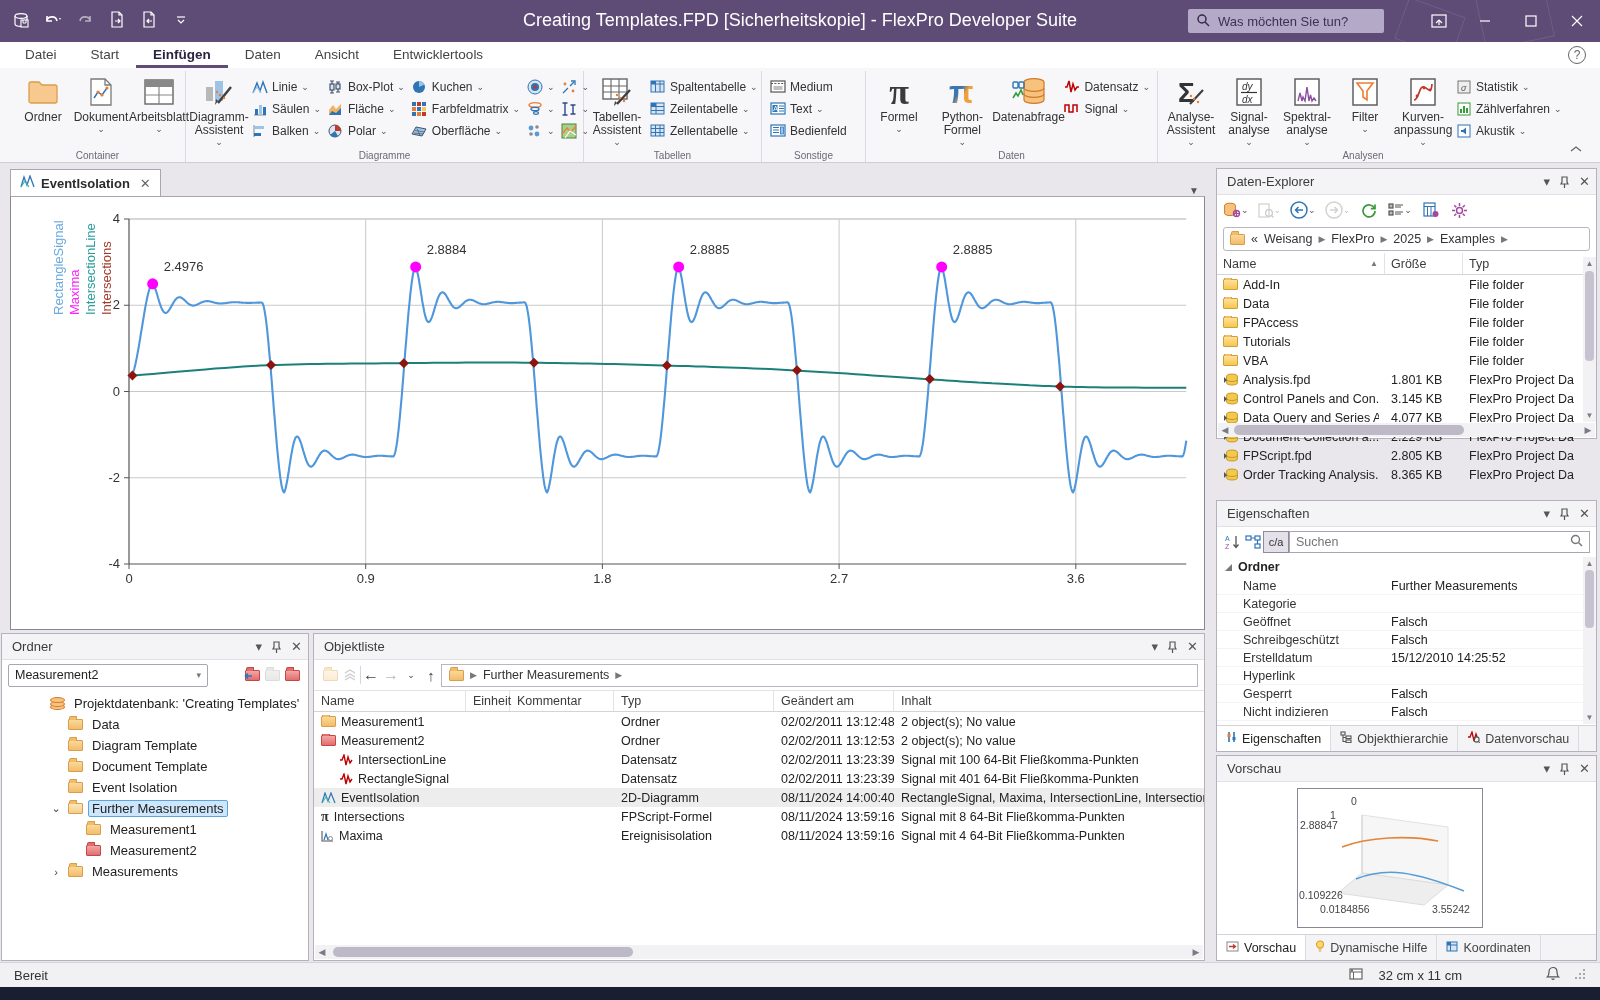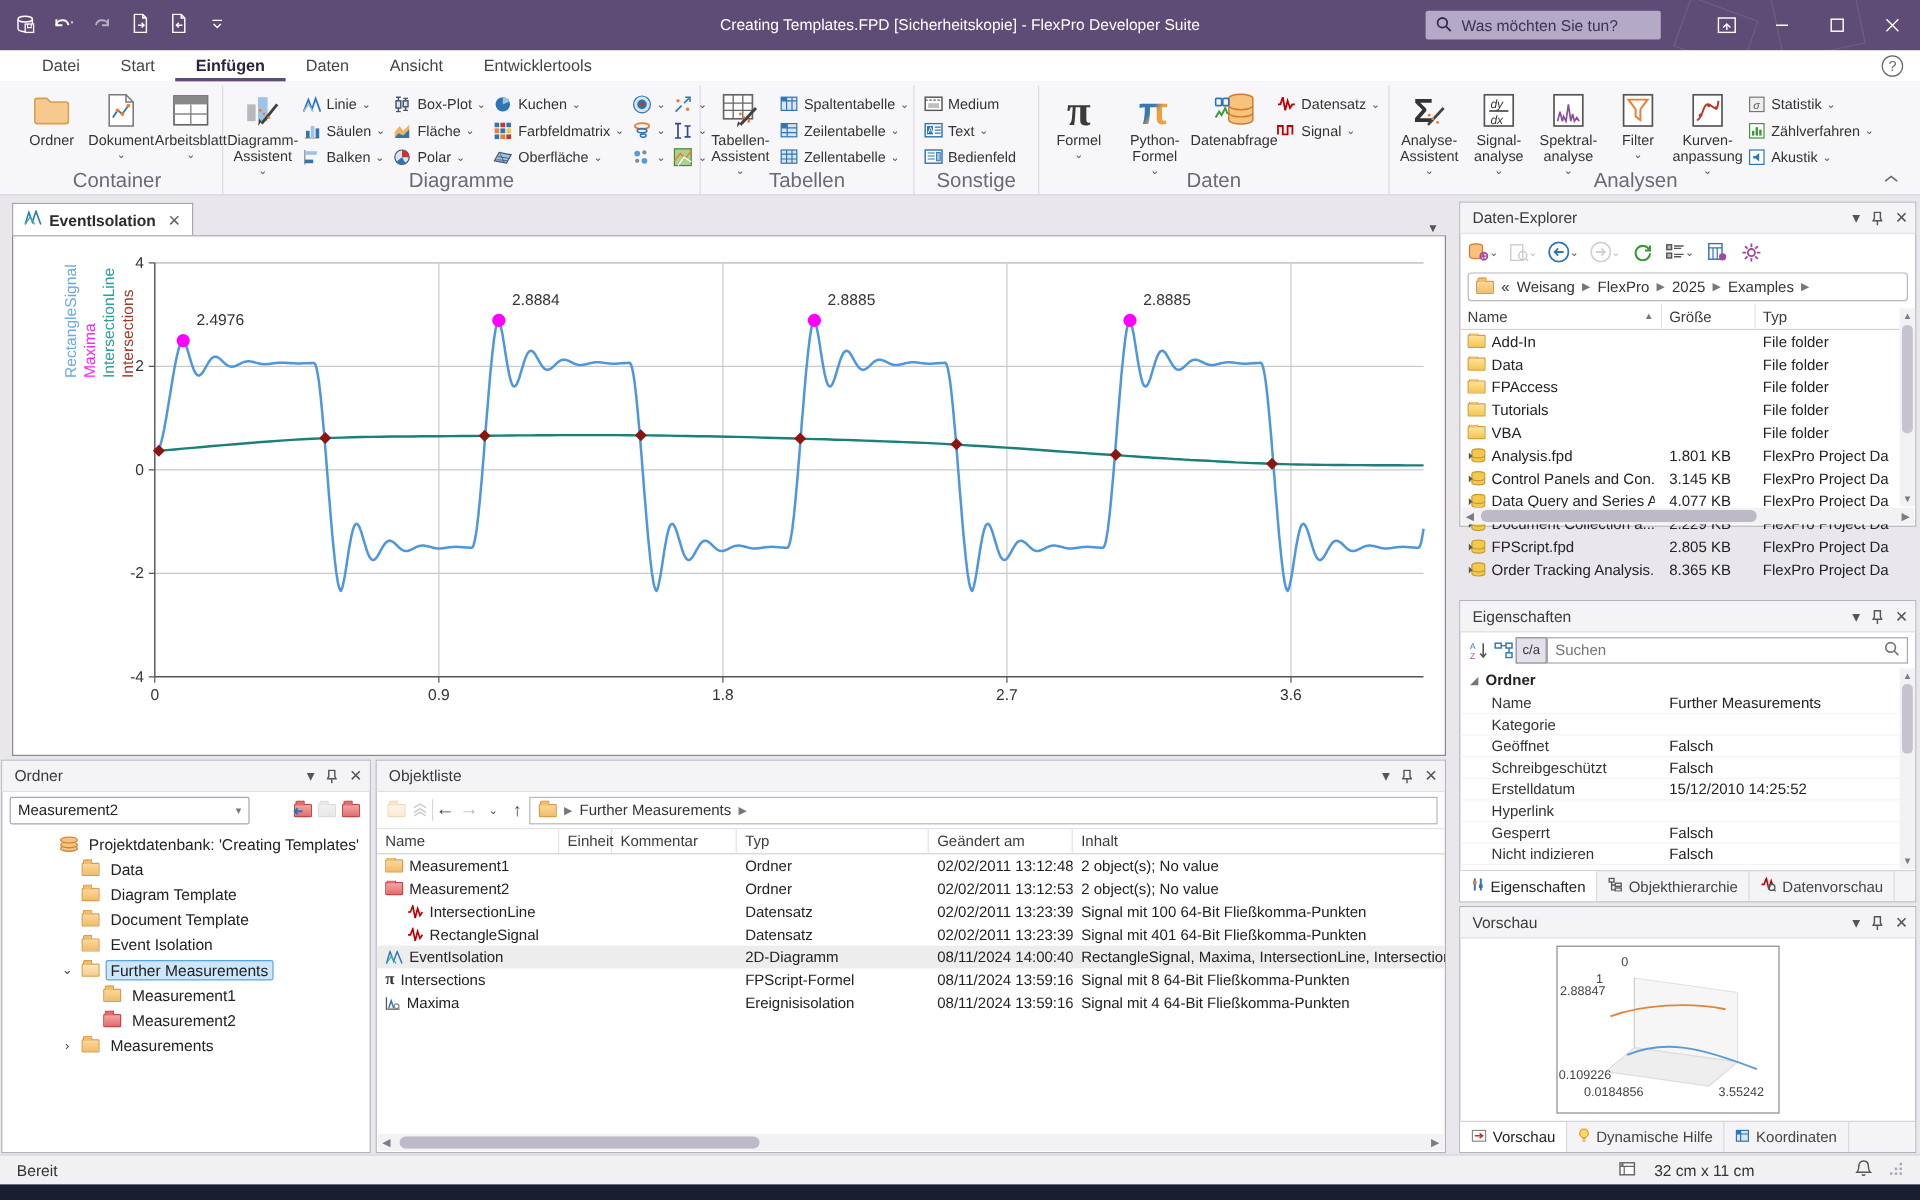--- a/index.html
+++ b/index.html
@@ -4,38 +4,38 @@
 <style>
   * { box-sizing: border-box; margin: 0; padding: 0; }
   html,body { width:1600px; height:1000px; overflow:hidden; }
   body { font-family:"Liberation Sans", sans-serif; font-size:13px; color:#333; background:#e9e7ec; position:relative; }
 
   
   .titlebar { position:absolute; left:0; top:0; width:1600px; height:42px; background:#5e4b76; color:#fff; }
   .qat { position:absolute; left:10px; top:8px; display:flex; align-items:center; gap:10px; }
   .qat .qbtn { width:22px; height:24px; display:flex; align-items:center; justify-content:center; color:#fff; }
   .qat svg { display:block; }
-  .title-text { position:absolute; left:0; right:0; top:0; height:40px; display:flex; align-items:center; justify-content:center; font-size:13px; color:#fff; pointer-events:none; }
+  .title-text { position:absolute; left:0; right:0; top:0; height:40px; display:flex; align-items:center; justify-content:center; font-size:18px; color:#fff; pointer-events:none; }
   .tsearch { position:absolute; left:1188px; top:9px; width:196px; height:24px; background:#b4a9c6; border-radius:2px; display:flex; align-items:center; padding:0 8px; gap:8px; color:#35294d; }
   .tsearch input { border:none; background:transparent; font-family:inherit; font-size:13px; color:#35294d; width:150px; outline:none; }
   .tsearch input::placeholder { color:#3d3157; }
   .winctl { position:absolute; right:0; top:0; height:42px; display:flex; }
   .winbtn { width:46px; height:42px; display:flex; align-items:center; justify-content:center; color:#fff; font-size:15px; }
   .wm { position:absolute; border:1px solid rgba(255,255,255,0.10); }
 
   
-  .menubar { position:absolute; left:0; top:42px; width:1600px; height:26px; background:#fff; display:flex; padding-left:18px; gap:0; }
+  .menubar { position:absolute; left:0; top:42px; width:1600px; height:26px; background:#fff; display:flex; padding-left:8px; gap:0; }
   .mtab { padding:0 17px; height:26px; line-height:25px; color:#444; font-size:13.5px; }
   .mtab.active { color:#2b2340; font-weight:bold; border-bottom:3px solid #5e4b76; }
   .help-circle { position:absolute; right:14px; top:46px; width:18px; height:18px; border:1.4px solid #666; border-radius:50%; text-align:center; line-height:16px; font-size:12px; color:#666; }
 
   
   .ribbon { position:absolute; left:0; top:68px; width:1600px; height:95px; background:#f7f6f8; border-bottom:1px solid #cfccd6; display:flex; padding:3px 0 0 10px; }
   .rgroup { position:relative; border-right:1px solid #dcd9e2; padding:2px 4px 16px 4px; display:flex; align-items:flex-start; }
-  .rglabel { position:absolute; bottom:1px; left:0; right:0; text-align:center; font-size:17px; color:#6d6977; }
+  .rglabel { position:absolute; bottom:1px; left:0; right:0; text-align:center; font-size:10px; color:#6d6977; }
   .rb-big { width:64px; min-width:58px; display:flex; flex-direction:column; align-items:center; padding-top:3px; text-align:center; }
   .rb-big .rbi { height:32px; display:flex; align-items:center; justify-content:center; }
   .rb-big .rbl { font-size:12px; color:#333; line-height:13px; margin-top:3px; }
   .chev { font-size:9px; color:#555; }
   .rcol { display:flex; flex-direction:column; justify-content:flex-start; gap:1px; padding-top:3px; }
   .rb-small { display:flex; align-items:center; gap:4px; height:21px; padding:0 3px; white-space:nowrap; }
   .rb-small .rsl { font-size:12px; color:#333; }
   .ricon16 { width:17px; height:16px; display:inline-flex; align-items:center; justify-content:center; }
   .pi-big { font-size:36px; font-weight:bold; color:#3a3a3a; line-height:30px; font-family:"Liberation Serif",serif; }
   .ribbon-collapse { position:absolute; right:18px; bottom:6px; color:#666; }

